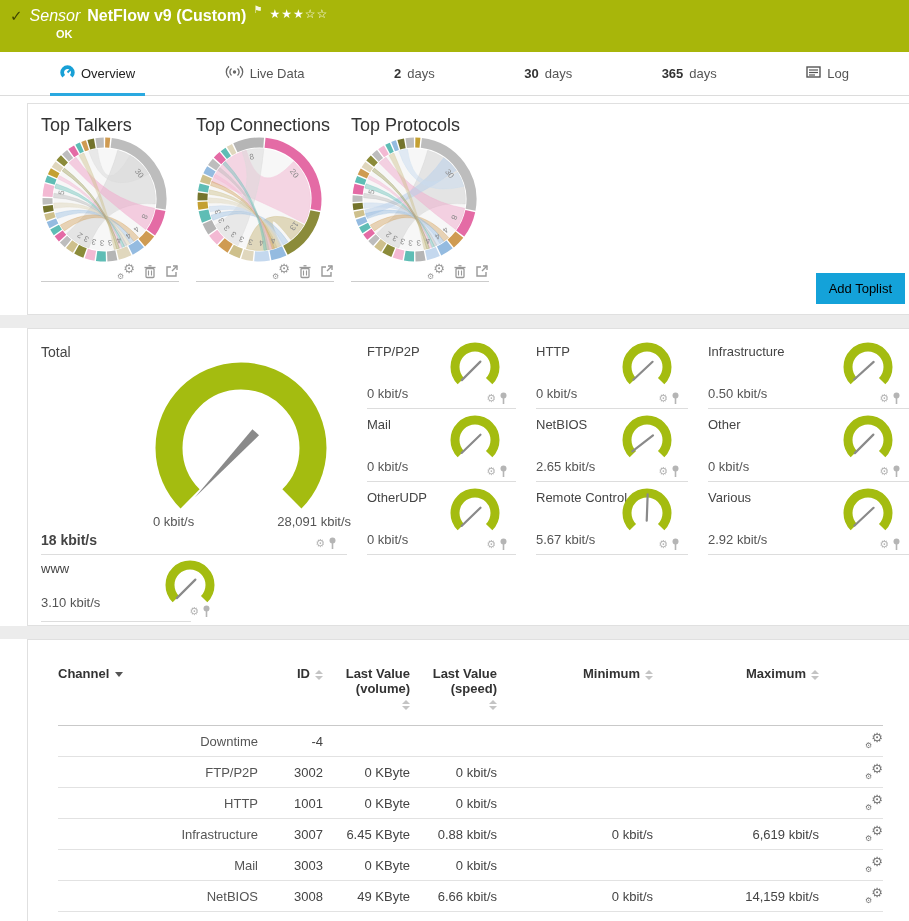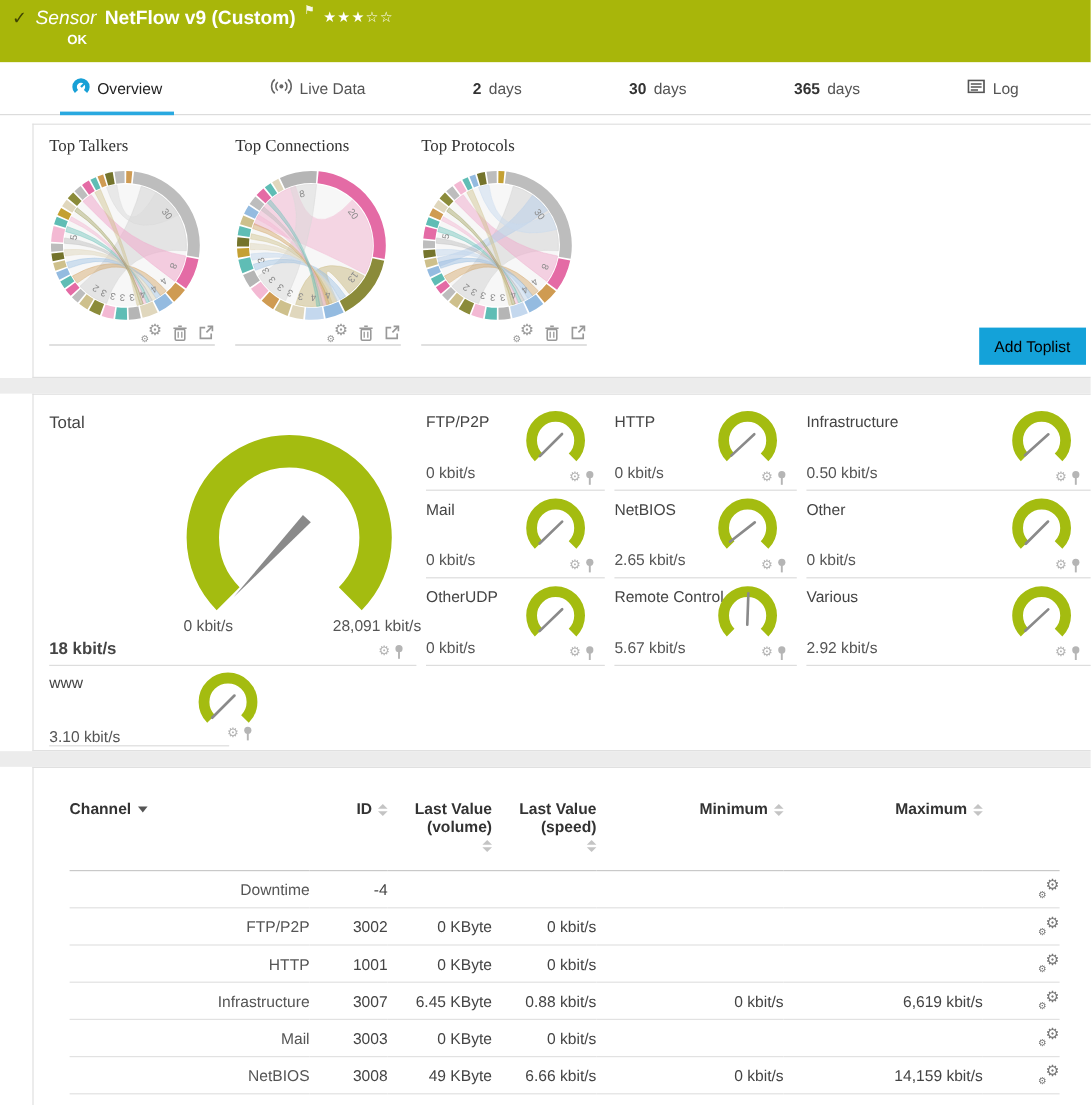--- a/index.html
+++ b/index.html
@@ -25,47 +25,47 @@
   .tab .num{font-weight:bold;color:#333;}
   .tab.active{color:#222;}
   .tab.active:after{content:"";position:absolute;left:0;right:0;bottom:-1px;height:3px;background:#2aa9e0;}
 
   
   .panel{background:#fff;border:1px solid #e0e0e0;margin-left:27px;border-right:none;position:relative;}
   .gap{height:13px;background:#ececec;}
   .panel-toplists{margin-top:7px;padding:11px 0 8px 13px;height:191px;box-sizing:content-box;}
   .toplist-row{display:flex;}
   .toplist{width:147px;margin-right:8px;position:relative;cursor:pointer;}
-  .tl-title{font-size:14px;color:#333;margin-bottom:10px;font-family:Liberation Serif, serif;}
+  .tl-title{font-size:18px;color:#333;margin-bottom:0;}
   .tl-underline{border-bottom:1px solid #ccc;margin-top:2px;width:138px;}
   .tl-icons{display:flex;justify-content:flex-end;gap:8px;align-items:center;height:16px;width:138px;margin-top:-4px;}
   .add-toplist{position:absolute;right:4px;bottom:10px;background:var(--blue);color:#000000;border:none;
        font-size:13px;padding:8px 13px;cursor:pointer;font-family:inherit;margin-top:35px;}
 
   
   .panel-gauges{padding:7px 0 0 13px;height:298px;box-sizing:border-box;}
-  .gauge-grid{display:grid;grid-template-columns:306px 149px 152px 1fr;column-gap:8px;
+  .gauge-grid{display:grid;grid-template-columns:306px 149px 152px 1fr;column-gap:20px;
       grid-template-rows:73px 73px 73px 67px;}
   .gcell{position:relative;border-bottom:1px solid #ddd;}
   .gcell .glabel{position:absolute;left:0;top:8px;font-size:13px;color:#444;}
   .gcell .gval{position:absolute;left:0;bottom:7px;font-size:13px;color:#555;}
   .gcell svg.mini{position:absolute;right:12px;top:3px;}
   .cell-icons{position:absolute;right:8px;bottom:3px;display:flex;align-items:center;gap:3px;color:#b5b5b5;}
   .gear-glyph{font-size:11px;color:#b5b5b5;line-height:1;}
   .total-cell{grid-row:1/4;grid-column:1;position:relative;border-bottom:1px solid #ddd;}
   .total-cell .glabel{position:absolute;left:0;top:8px;font-size:14px;color:#444;}
   .total-cell svg.big{position:absolute;left:100px;top:20px;}
   .scale-row{position:absolute;left:112px;top:178px;width:198px;display:flex;justify-content:space-between;
      font-size:13px;color:#555;}
   .total-val{position:absolute;left:0;bottom:6px;font-size:14px;font-weight:bold;color:#444;}
   .total-cell .cell-icons{bottom:4px;right:10px;}
   .www-cell{grid-row:4;grid-column:1;width:150px;position:relative;border-bottom:1px solid #ddd;}
   .www-cell .glabel{position:absolute;left:0;top:6px;font-size:13px;color:#444;}
   .www-cell svg.mini{position:absolute;right:-28px;top:2px;}
-  .www-cell .gval{position:absolute;left:0;bottom:0;font-size:13px;color:#555;}
+  .www-cell .gval{position:absolute;left:0;bottom:11px;font-size:13px;color:#555;}
   .www-cell .cell-icons{right:-20px;}
 
   
   .panel-table{padding:26px 0 0 30px;height:280px;}
   table.chan{border-collapse:collapse;font-size:13px;color:#444;}
   table.chan th{font-weight:bold;color:#333;text-align:right;vertical-align:top;padding:0 0 14px 0;}
   table.chan th.c0{text-align:left;}
   table.chan thead tr{border-bottom:1px solid #c9c9c9;}
   table.chan tbody tr{border-bottom:1px solid #e2e2e2;height:31px;}
   table.chan td{text-align:right;padding:0;}

